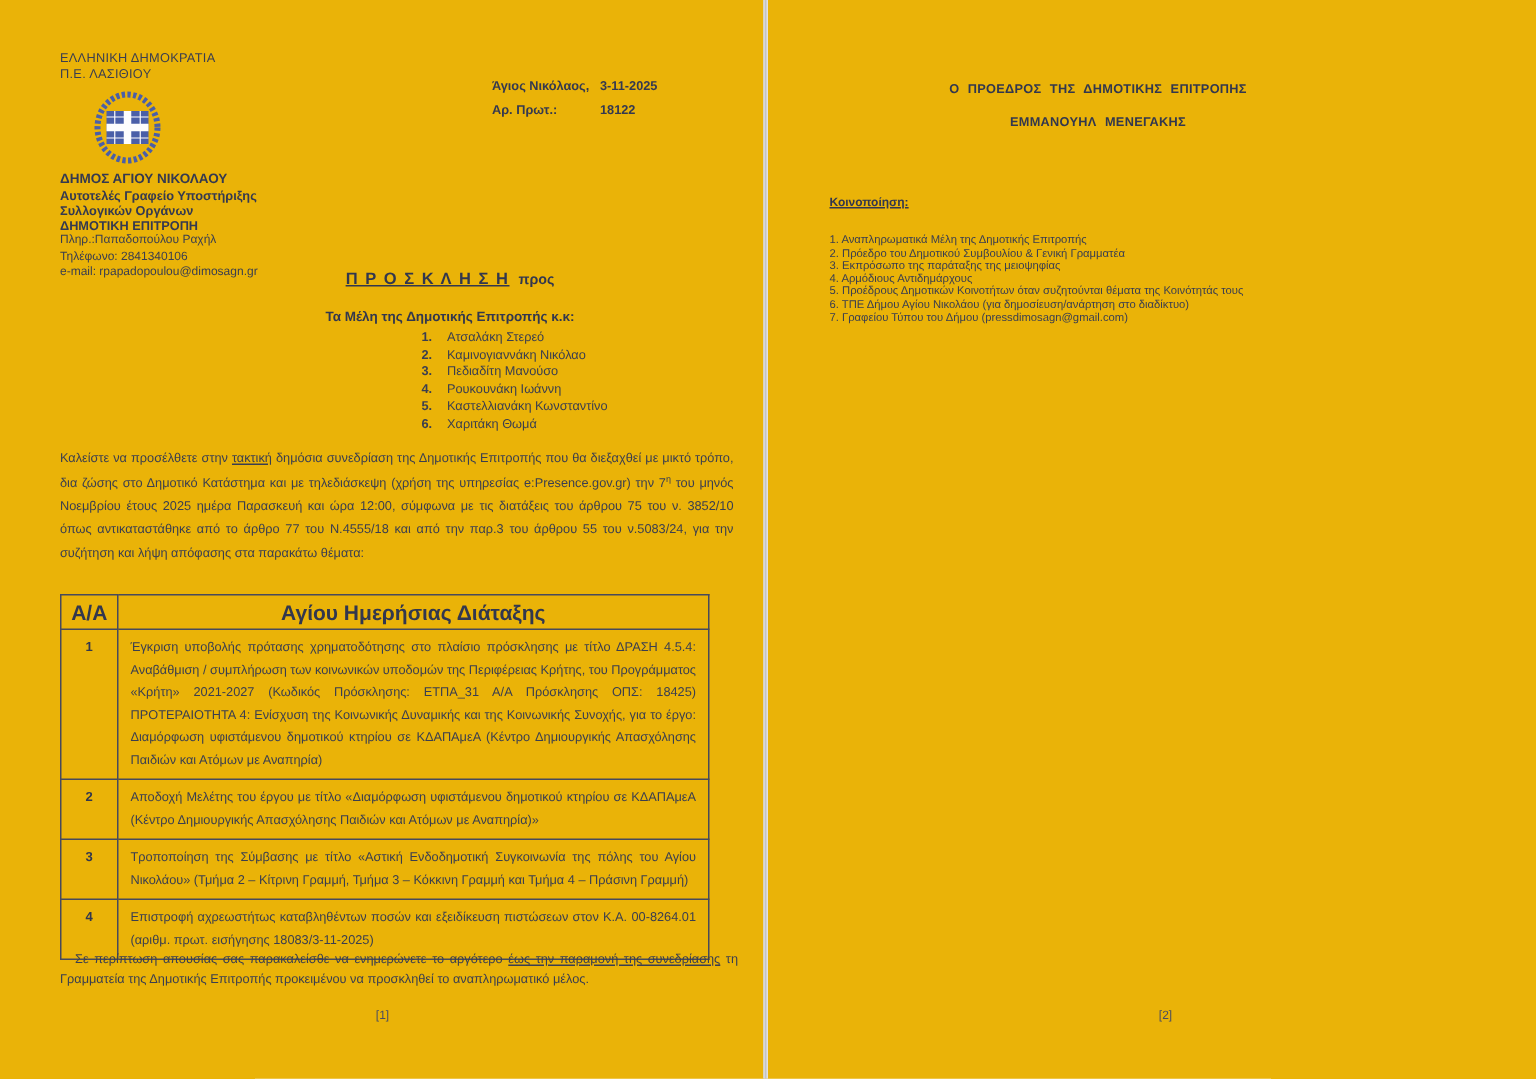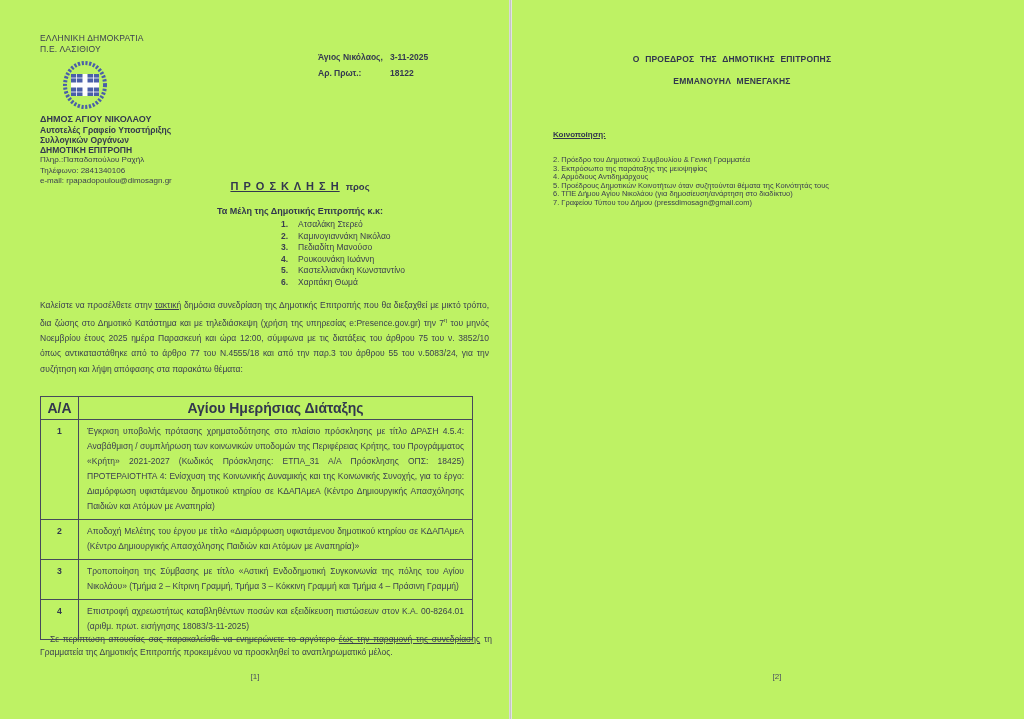--- a/index.html
+++ b/index.html
@@ -5,40 +5,40 @@
   * { margin:0; padding:0; box-sizing:border-box; }
   html,body { width:1024px; height:719px; }
   body {
     font-family:"Liberation Sans","DejaVu Sans",sans-serif;
     background:#ffffff;
     color:#3a3e50;
     position:relative;
     overflow:hidden;
   }
   .page {
-    position:absolute; top:0; height:719px; background:#bef264;
+    position:absolute; top:0; height:719px; background:#eab308;
   }
   .page-1 { left:0; width:509px; }
   .page-2 { left:512px; width:512px; }
   .page-divider {
     position:absolute; top:0; left:509px; width:3px; height:719px;
     background:#c4c4c4; border-left:1px solid #d8d8d8; border-right:1px solid #e2e2e2;
   }
 
   
   .hdr-left { position:absolute; left:40px; top:33px; width:220px; }
   .hdr-line  { font-size:8.5px; line-height:10.5px; letter-spacing:.2px; }
   .logo-wrap { margin:6px 0 4px 22px; width:46px; height:50px; }
   .muni      { font-weight:bold; font-size:9px;  line-height:10.5px; color:#343950; }
   .muni-sub  { font-weight:bold; font-size:8.5px; line-height:10.3px; color:#343950; }
   .hdr-small { font-size:8px; line-height:10.2px; }
 
   .dateblock { position:absolute; left:318px; top:52px; width:170px; font-weight:bold; font-size:8.5px; color:#343950; }
   .dateblock .row { display:flex; margin-bottom:6px; }
-  .dateblock .lbl { width:72px; }
+  .dateblock .lbl { width:72px;margin-left:10px; }
 
   
   .title-band { position:absolute; left:160px; top:176px; width:280px; text-align:center; }
   .title-main { font-weight:bold; font-size:11px; text-decoration:underline; letter-spacing:1px; color:#32374e; }
   .title-suffix { font-weight:bold; font-size:9.5px; margin-left:6px; color:#32374e; }
   .recipients-heading { position:absolute; left:160px; top:206px; width:280px; text-align:center;
     font-weight:bold; font-size:9px; color:#32374e; }
 
   .members { position:absolute; left:281px; top:219px; }
   .member-row { display:flex; font-size:8.5px; line-height:11.6px; }
@@ -204,20 +204,21 @@
 
   <div class="president-block">
     <div>Ο  ΠΡΟΕΔΡΟΣ  ΤΗΣ  ΔΗΜΟΤΙΚΗΣ  ΕΠΙΤΡΟΠΗΣ</div>
     <div class="president-name">ΕΜΜΑΝΟΥΗΛ  ΜΕΝΕΓΑΚΗΣ</div>
   </div>
 
   <div class="notify">
     <div class="notify-heading">Κοινοποίηση:</div>
     <div>
 
+        <div class="notify-item">1. Αναπληρωματικά Μέλη της Δημοτικής Επιτροπής</div>
 
         <div class="notify-item">2. Πρόεδρο του Δημοτικού Συμβουλίου &amp;  Γενική Γραμματέα</div>
 
         <div class="notify-item">3. Εκπρόσωπο της παράταξης της μειοψηφίας</div>
 
         <div class="notify-item">4. Αρμόδιους Αντιδημάρχους</div>
 
         <div class="notify-item">5. Προέδρους Δημοτικών Κοινοτήτων όταν συζητούνται θέματα της Κοινότητάς τους</div>
 
         <div class="notify-item">6. ΤΠΕ  Δήμου Αγίου Νικολάου (για δημοσίευση/ανάρτηση στο διαδίκτυο)</div>

